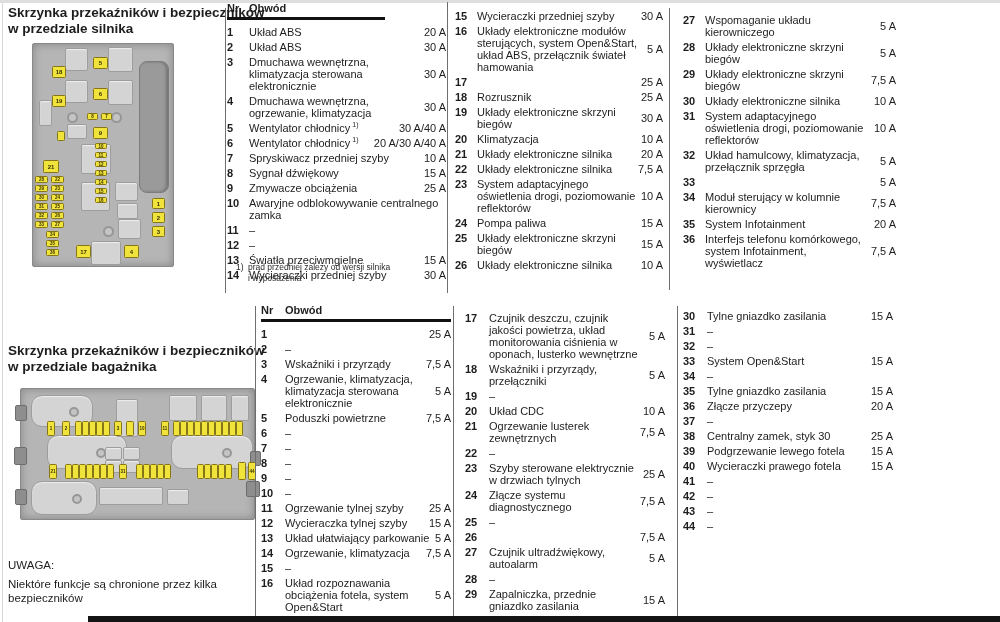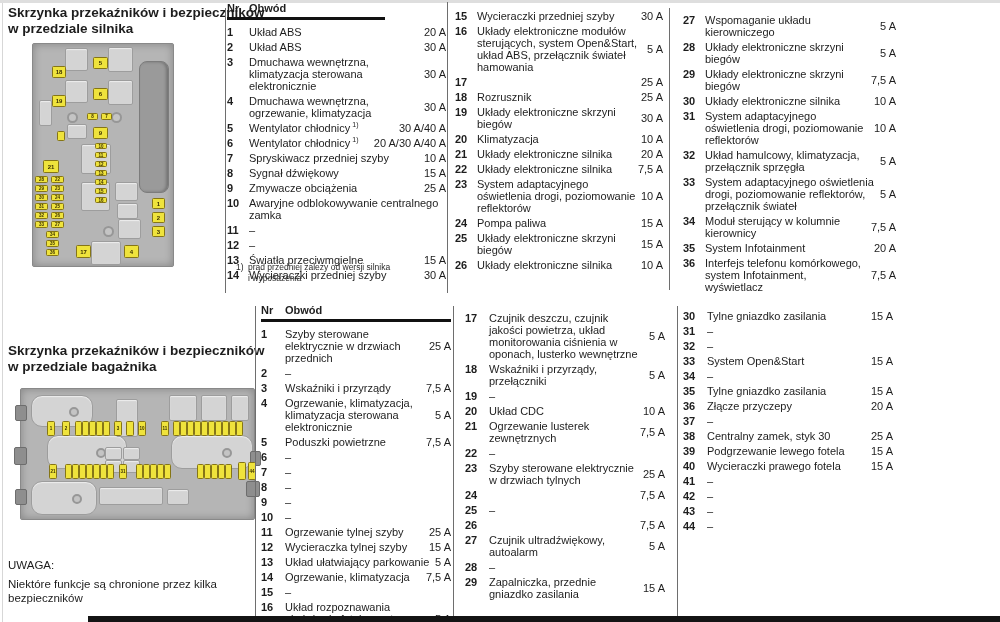--- a/index.html
+++ b/index.html
@@ -360,21 +360,20 @@
         <span class="ftext">System adaptacyjnego oświetlenia drogi, poziomowanie reflektorów</span>
         <span class="famp">10 A</span>
       </div>
       <div class="frow">
         <span class="fnr">32</span>
         <span class="ftext">Układ hamulcowy, klimatyzacja, przełącznik sprzęgła</span>
         <span class="famp">5 A</span>
       </div>
       <div class="frow">
         <span class="fnr">33</span>
-        <span class="ftext">System adaptacyjnego oświetlenia drogi, poziomowanie reflektorów, przełącznik świateł</span>
         <span class="famp">5 A</span>
       </div>
       <div class="frow">
         <span class="fnr">34</span>
         <span class="ftext">Moduł sterujący w kolumnie kierownicy</span>
         <span class="famp">7,5 A</span>
       </div>
       <div class="frow">
         <span class="fnr">35</span>
         <span class="ftext">System Infotainment</span>
@@ -389,21 +388,20 @@
 </div>
 
 <div class="fcol t2" style="left:261px;top:304px;width:190px">
   <div class="fhead" style="width:190px">
     <span class="fnr">Nr</span>
     <span>Obwód</span>
   </div>
   <div>
       <div class="frow">
         <span class="fnr">1</span>
-        <span class="ftext">Szyby sterowane elektrycznie w drzwiach przednich</span>
         <span class="famp">25 A</span>
       </div>
       <div class="frow">
         <span class="fnr">2</span>
         <span class="ftext">–</span>
       </div>
       <div class="frow">
         <span class="fnr">3</span>
         <span class="ftext">Wskaźniki i przyrządy</span>
         <span class="famp">7,5 A</span>
@@ -499,20 +497,21 @@
         <span class="fnr">22</span>
         <span class="ftext">–</span>
       </div>
       <div class="frow">
         <span class="fnr">23</span>
         <span class="ftext">Szyby sterowane elektrycznie w drzwiach tylnych</span>
         <span class="famp">25 A</span>
       </div>
       <div class="frow">
         <span class="fnr">24</span>
+        <span class="ftext">Złącze systemu diagnostycznego</span>
         <span class="famp">7,5 A</span>
       </div>
       <div class="frow">
         <span class="fnr">25</span>
         <span class="ftext">–</span>
       </div>
       <div class="frow">
         <span class="fnr">26</span>
         <span class="famp">7,5 A</span>
       </div>

